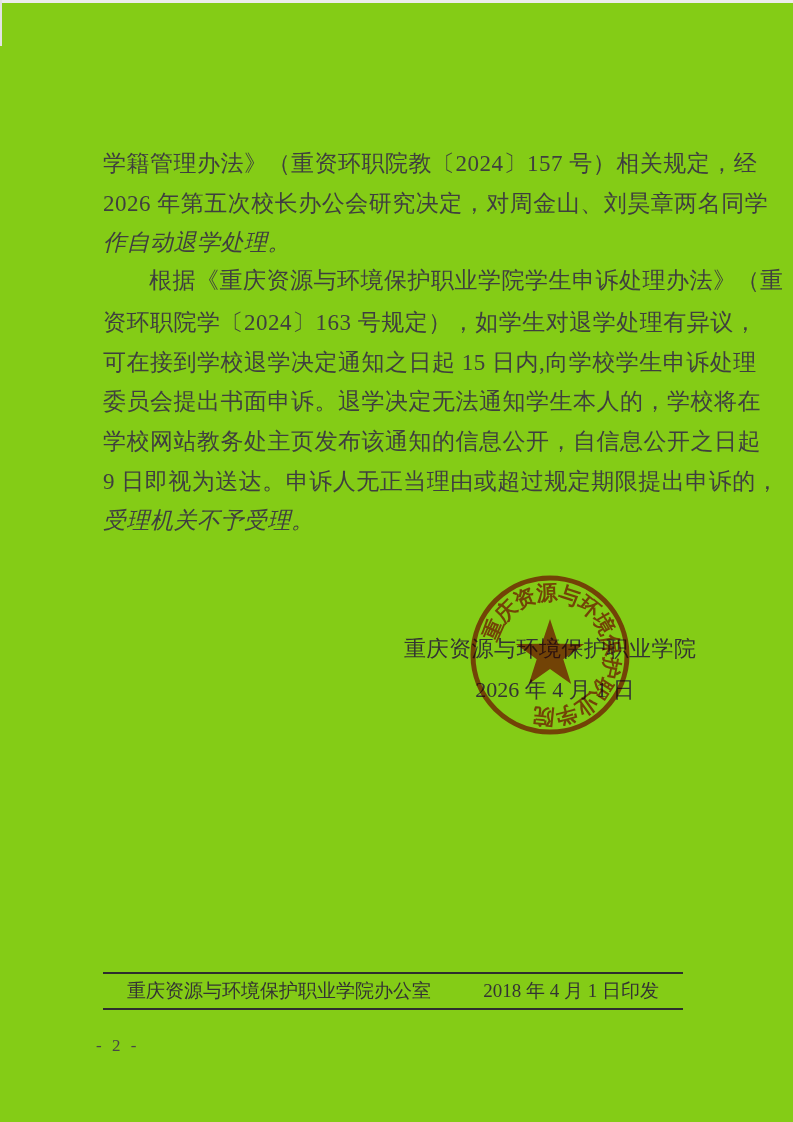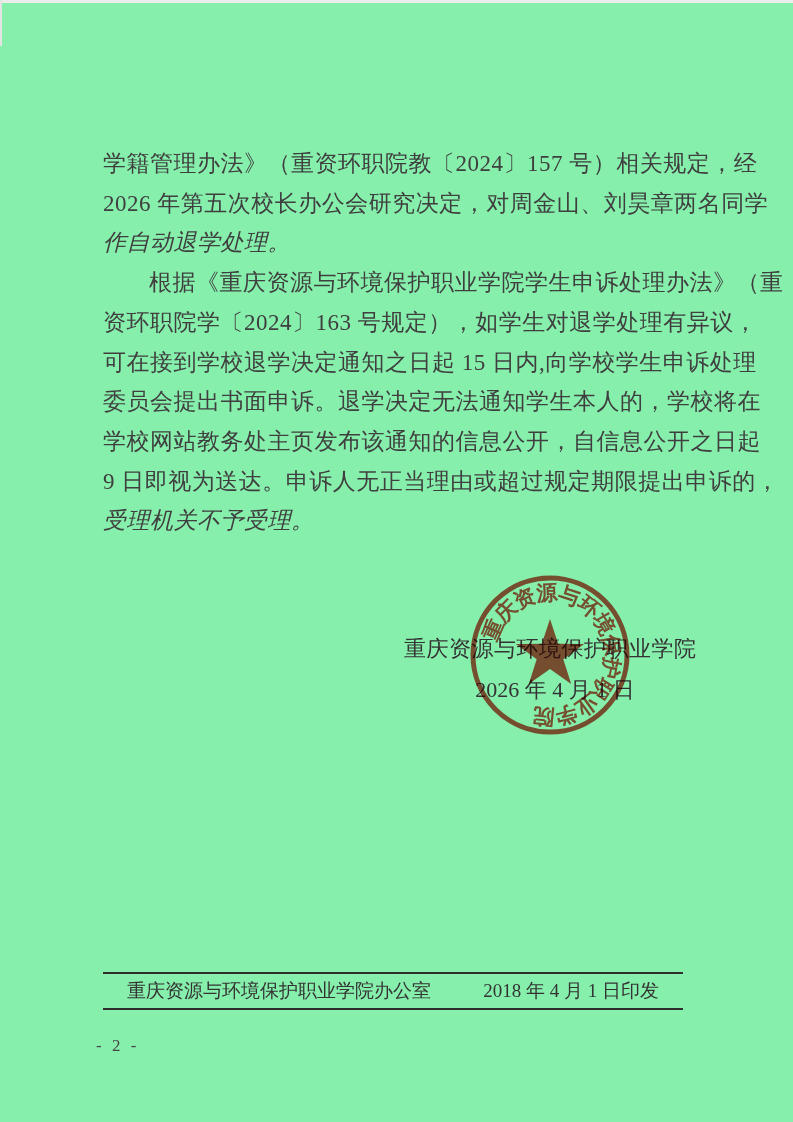--- a/index.html
+++ b/index.html
@@ -1,28 +1,28 @@
 <!DOCTYPE html>
 <html><head>
 <meta charset="utf-8">
 <style>
   html,body{margin:0;padding:0;background:#ffffff;}
   #page{
-    position:relative;width:793px;height:1122px;background:#86efac;overflow:hidden;
+    position:relative;width:793px;height:1122px;background:#84cc16;overflow:hidden;
     font-family:"Liberation Serif","DejaVu Serif",serif;
   }
   .scan-edge-top{position:absolute;left:0;top:0;width:793px;height:3px;background:#ececec;}
   .scan-edge-left{position:absolute;left:0;top:0;width:2px;height:46px;background:#e3e3e3;}
   #body-text{
     position:absolute;left:103px;top:144px;width:588px;
     font-size:23px;line-height:39.7px;color:#3f3f3f;letter-spacing:0.5px;
   }
   .line{text-align:justify;text-align-last:justify;white-space:nowrap;}
   .line.para-end{text-align-last:left;font-style:italic;}
-  .line.indent{text-indent:46px;}
+  .line.indent{text-indent:46px;font-family:Liberation Mono, monospace;}
   #signature-org{
     position:absolute;left:404px;top:634px;width:280px;
     font-size:22px;color:#333;white-space:nowrap;letter-spacing:0.5px;
   }
   #signature-date{
     position:absolute;left:455px;top:675px;width:200px;text-align:center;
     font-size:22px;color:#333;white-space:nowrap;
   }
   #seal{
     position:absolute;left:462px;top:567px;width:176px;height:176px;

